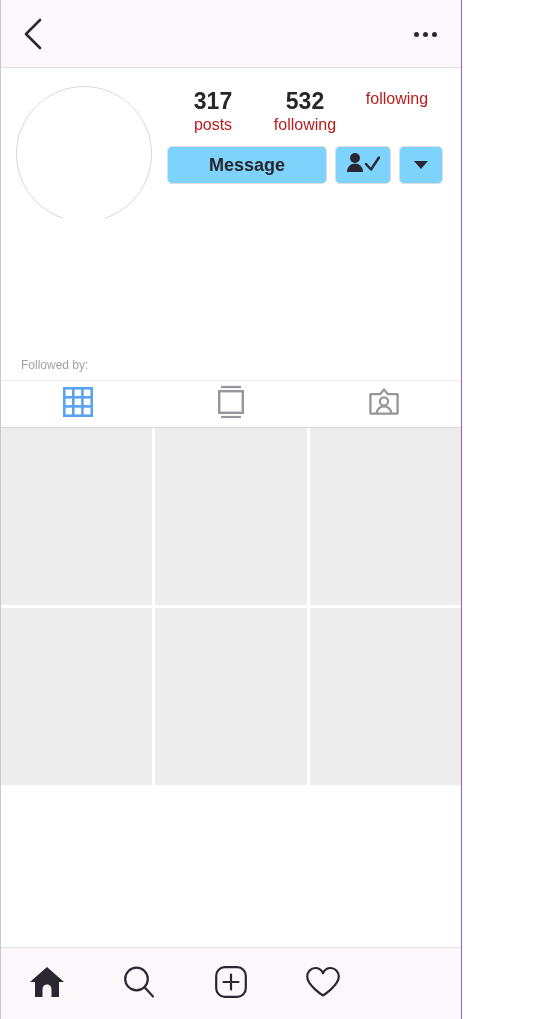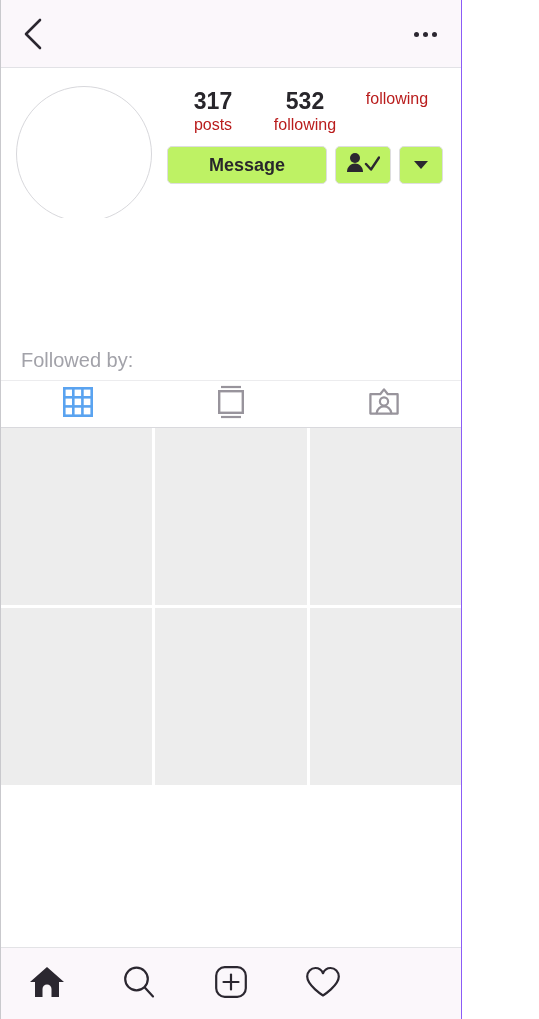--- a/index.html
+++ b/index.html
@@ -115,21 +115,21 @@
   }
   .actions-row {
     display: flex;
     align-items: center;
     gap: 8px;
     margin-top: 10px;
   }
   .btn {
     border: 1px solid #dededf;
     border-radius: 5px;
-    background: #bef264;
+    background: #7dd3fc;
     height: 38px;
     box-sizing: border-box;
     display: flex;
     align-items: center;
     justify-content: center;
   }
   .btn-message {
     flex: 1 1 auto;
     font-size: 18px;
     font-weight: bold;
@@ -162,21 +162,21 @@
     padding: 0 20px;
     font-size: 16px;
     color: #28262b;
     line-height: 22px;
     white-space: pre-line;
   }
   .followed-by {
     position: absolute;
     left: 20px;
     bottom: 8px;
-    font-size: 20px;
+    font-size: 12px;
     color: #a2a2a9;
   }
 
   
   .tab-strip {
     flex: 0 0 48px;
     height: 48px;
     display: flex;
     border-top: 1px solid #ececee;
     border-bottom: 1px solid #d9d9dd;

